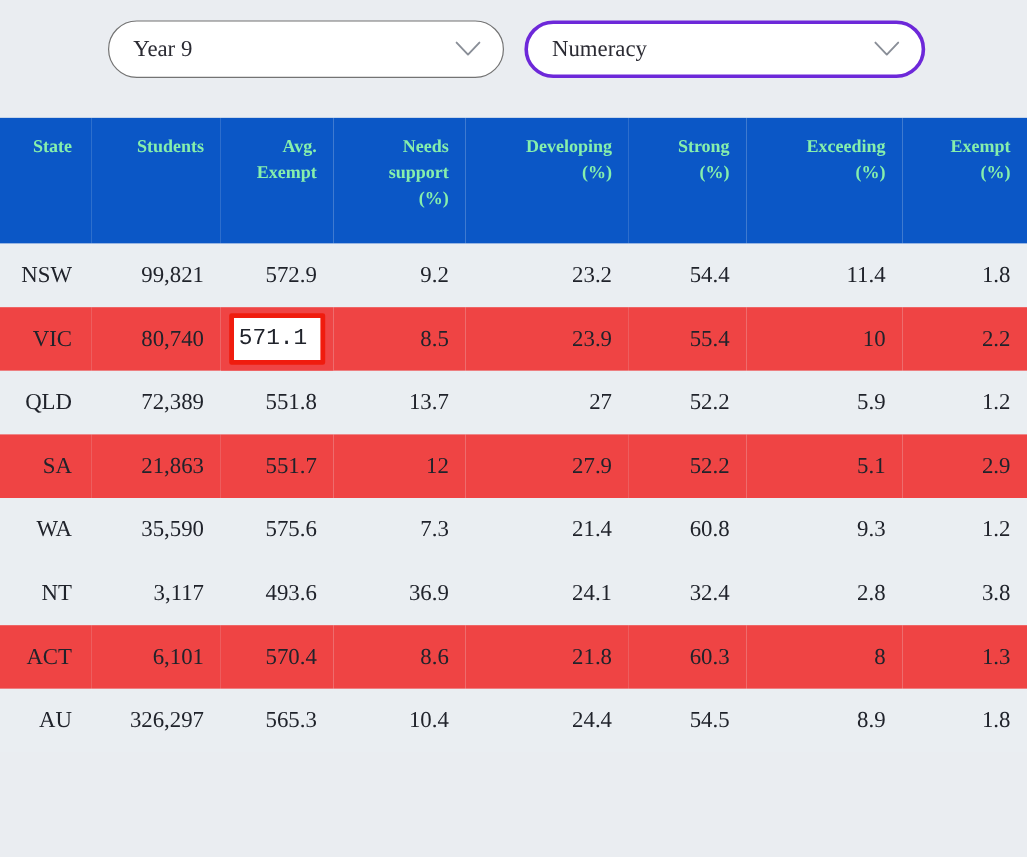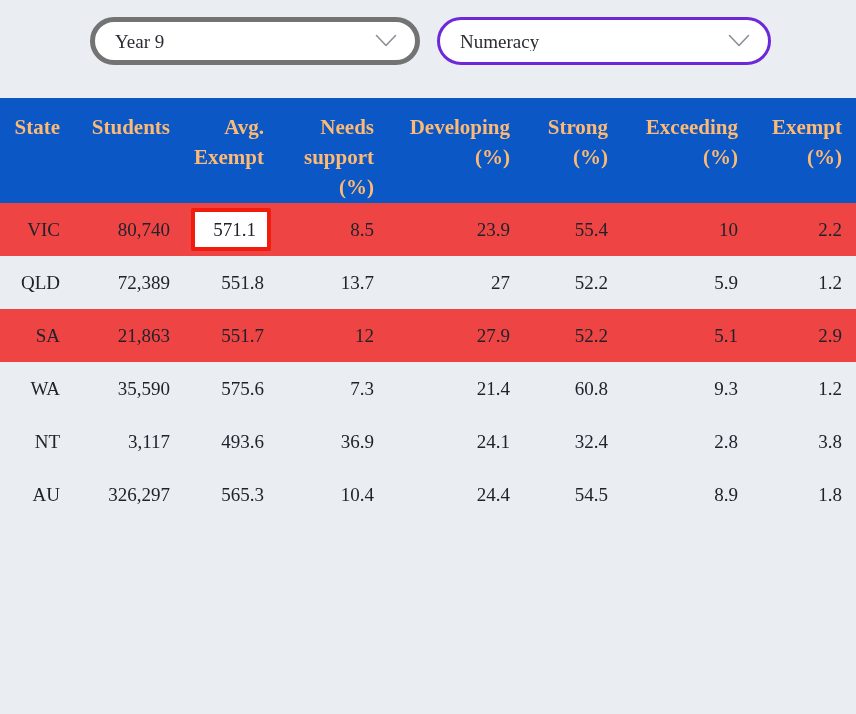--- a/index.html
+++ b/index.html
@@ -47,38 +47,38 @@
     margin-right: 12px;
     display: flex;
     align-items: center;
     justify-content: center;
   }
   .dropdown .chevron svg { display: block; }
 
   #dd-year {
     left: 90px;
     width: 330px;
-    border: 5px solid #737373;
+    border: 1px solid #737373;
   }
   #dd-domain {
     left: 437px;
     width: 334px;
     border: 3px solid #6d28d9;
   }
 
   
   table.data-table {
     width: 856px;
     border-collapse: collapse;
     table-layout: fixed;
   }
   table.data-table thead th {
     background: #0b57c6;
-    color: #fdba74;
-    font-size: 21px;
+    color: #86efac;
+    font-size: 15px;
     font-weight: bold;
     text-align: right;
     vertical-align: top;
     padding: 15px 14px 0 6px;
     height: 105px;
     box-sizing: border-box;
     line-height: 1.42;
   }
   table.data-table thead th.col-state {
     text-align: right;
@@ -98,20 +98,21 @@
   table.data-table tbody td.col-state {
     padding-right: 16px;
   }
   table.data-table tbody tr.row-odd  td { background: #eaeef2; }
   table.data-table tbody tr.row-even td { background: #ef4444; }
 
   
   td.highlight-cell {
     position: relative;
     padding: 0 14px 0 6px;
+    font-family: Liberation Mono, monospace;
   }
   td.highlight-cell .hl-box {
     position: absolute;
     left: 7px;
     top: 5px;
     right: 7px;
     bottom: 5px;
     background: #ffffff;
     border: 4px solid #f01c0e;
     border-radius: 2px;
@@ -200,20 +201,30 @@
         <span>(%)</span>
       </th>
       <th>
         <span>Exempt</span><br>
         <span>(%)</span>
       </th>
     </tr>
   </thead>
   <tbody>
 
+    <tr class="row-odd">
+      <td class="col-state">NSW</td>
+      <td>99,821</td>
+      <td>572.9</td>
+      <td>9.2</td>
+      <td>23.2</td>
+      <td>54.4</td>
+      <td>11.4</td>
+      <td>1.8</td>
+    </tr>
 
     <tr class="row-even">
       <td class="col-state">VIC</td>
       <td>80,740</td>
       <td class="highlight-cell">
         <span class="hl-box"></span>
         <span class="hl-text">571.1</span>
       </td>
       <td>8.5</td>
       <td>23.9</td>
@@ -260,20 +271,30 @@
       <td class="col-state">NT</td>
       <td>3,117</td>
       <td>493.6</td>
       <td>36.9</td>
       <td>24.1</td>
       <td>32.4</td>
       <td>2.8</td>
       <td>3.8</td>
     </tr>
 
+    <tr class="row-even">
+      <td class="col-state">ACT</td>
+      <td>6,101</td>
+      <td>570.4</td>
+      <td>8.6</td>
+      <td>21.8</td>
+      <td>60.3</td>
+      <td>8</td>
+      <td>1.3</td>
+    </tr>
 
     <tr class="row-odd">
       <td class="col-state">AU</td>
       <td>326,297</td>
       <td>565.3</td>
       <td>10.4</td>
       <td>24.4</td>
       <td>54.5</td>
       <td>8.9</td>
       <td>1.8</td>

